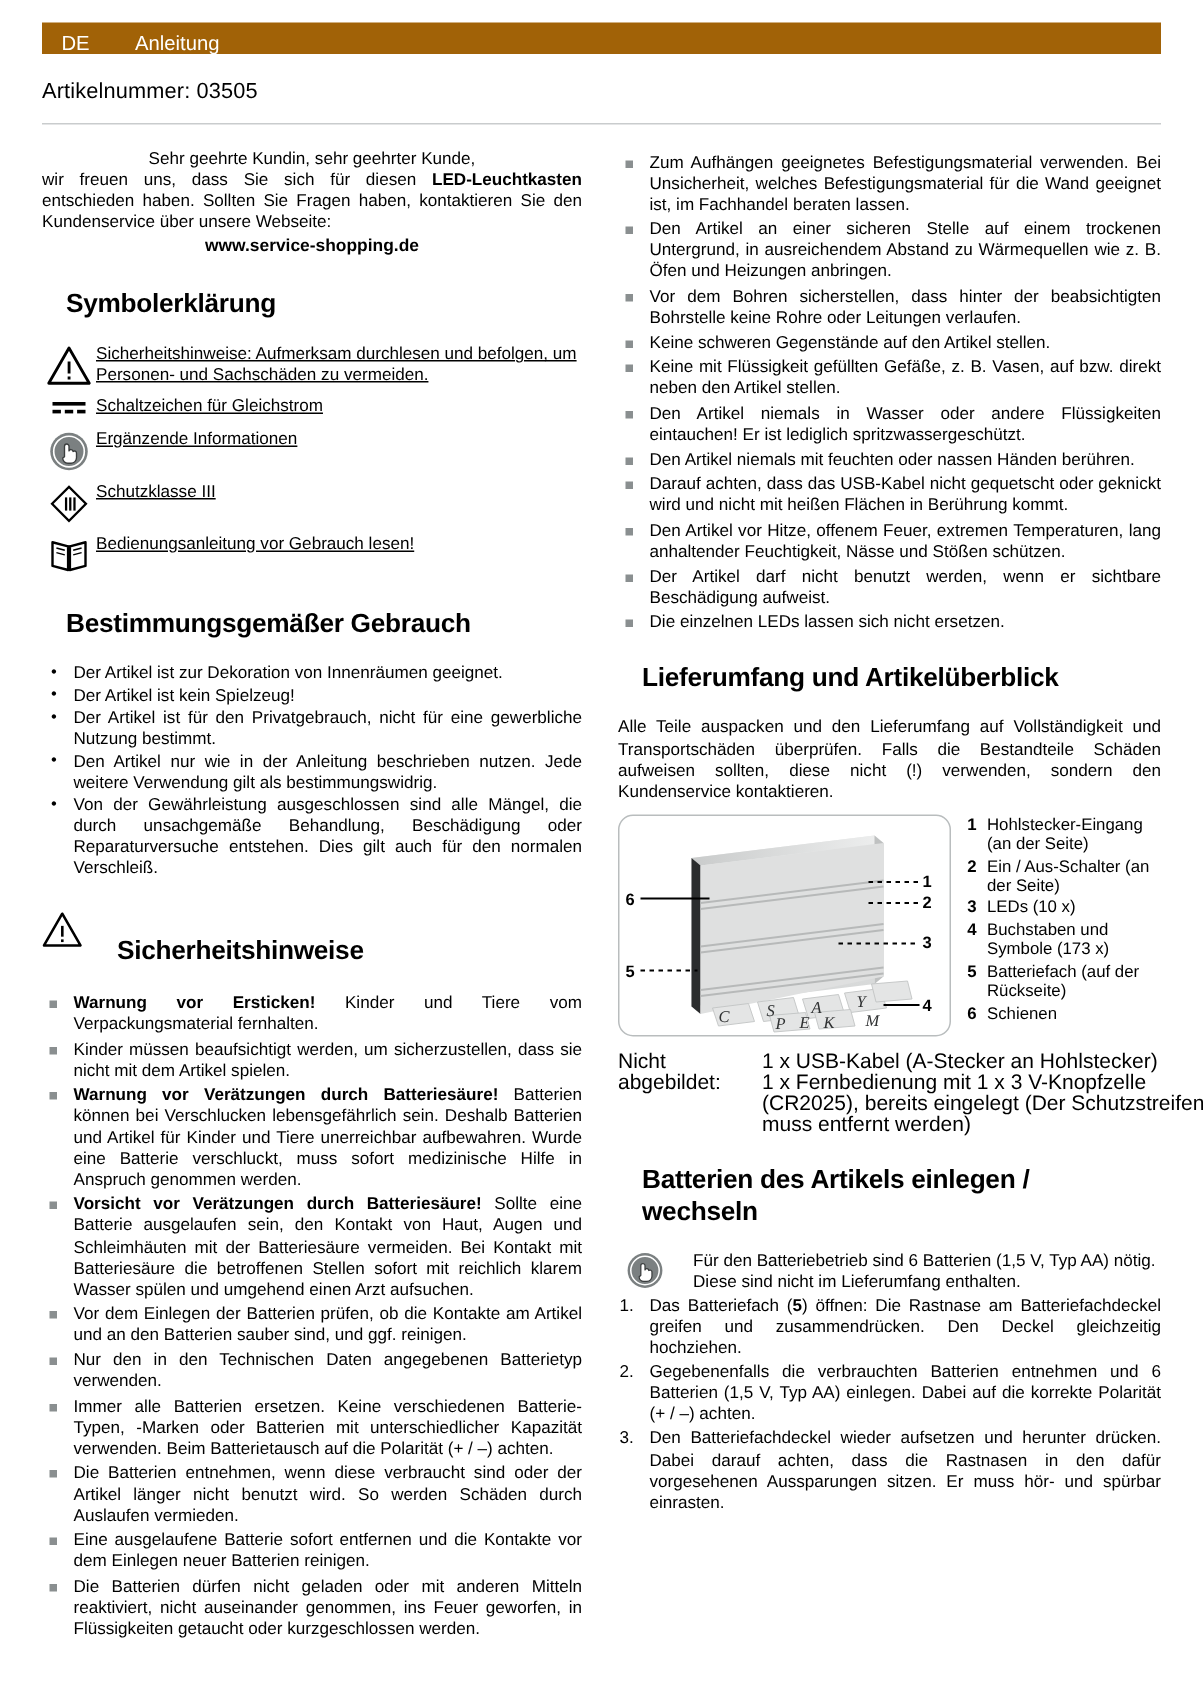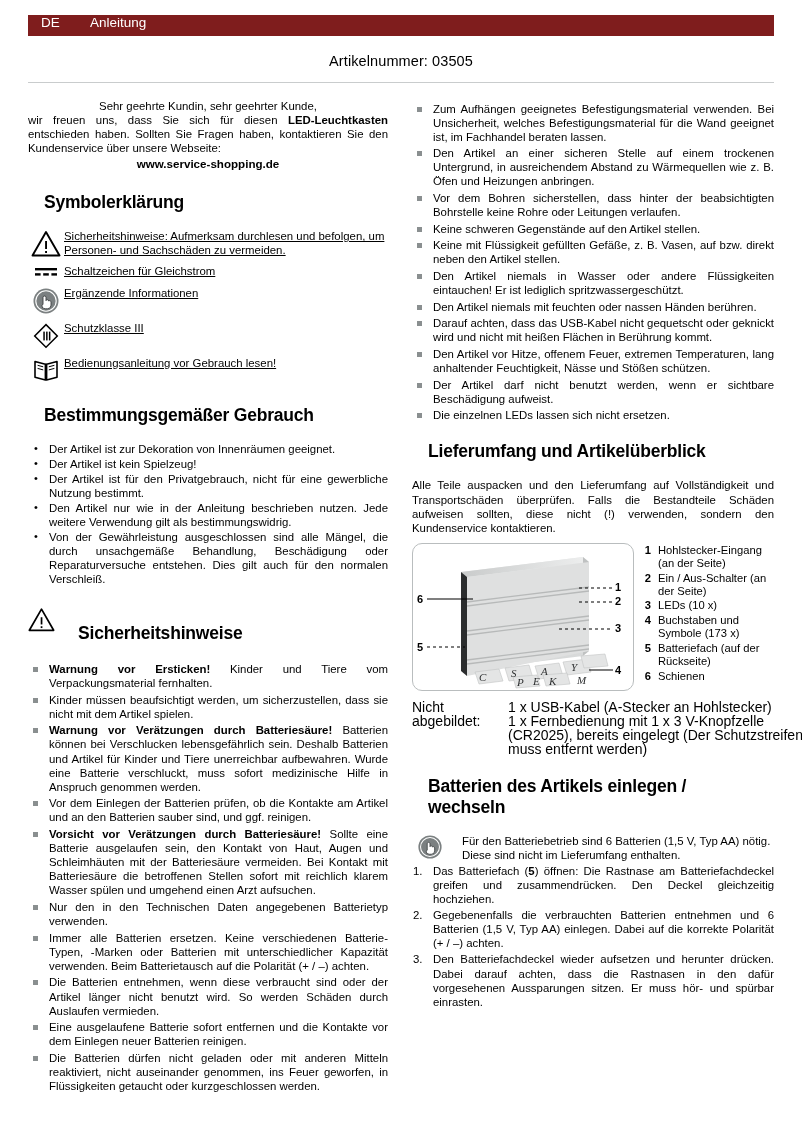--- a/index.html
+++ b/index.html
@@ -11,31 +11,31 @@
     color: #000000;
     position: relative;
     overflow: hidden;
   }
   .page { position: relative; width: 802px; height: 1134px; padding: 0 28px; }
 
   
   .topbar {
     margin-top: 15px;
     height: 21px;
-    background: #7f1d1d;
-    display: flex;
-    align-items: flex-start;
+    background: #a16207;
+    display: flex;
+    align-items: flex-end;
     color: #ffffff;
     font-size: 13.5px;
   }
   .topbar .lang { padding-left: 13px; width: 62px; }
   .topbar .doctype { }
 
   .artnum {
-    text-align: center;
+    text-align: left;
     font-size: 14.5px;
     margin-top: 17px;
     letter-spacing: .1px;
   }
   .rule {
     margin-top: 13px;
     border-top: 1px solid #c9cccd;
     height: 0;
   }
 
@@ -300,22 +300,22 @@
             <rect x="14.1" y="21" width="1.9" height="2" fill="#000"></rect>
           </svg>
         </span>
         <h2>Sicherheitshinweise</h2>
       </div>
 
       <ul class="blist">
         <li><b>Warnung vor Ersticken!</b><span> Kinder und Tiere vom Verpackungsmaterial fernhalten.</span></li>
         <li><span>Kinder müssen beaufsichtigt werden, um sicherzustellen, dass sie nicht mit dem Artikel spielen.</span></li>
         <li><b>Warnung vor Verätzungen durch Batteriesäure!</b><span> Batterien können bei Verschlucken lebensgefährlich sein. Deshalb Batterien und Artikel für Kinder und Tiere unerreichbar aufbewahren. Wurde eine Batterie verschluckt, muss sofort medizinische Hilfe in Anspruch genommen werden.</span></li>
+        <li><b>Vorsicht vor Verätzungen durch Batteriesäure!</b><span> Sollte eine Batterie ausgelaufen sein, den Kontakt von Haut, Augen und Schleimhäuten mit der Batteriesäure vermeiden. Bei Kontakt mit Batteriesäure die betroffenen Stellen sofort mit reichlich klarem Wasser spülen und umgehend einen Arzt aufsuchen.</span></li>
         <li><span>Vor dem Einlegen der Batterien prüfen, ob die Kontakte am Artikel und an den Batterien sauber sind, und ggf. reinigen.</span></li>
-        <li><b>Vorsicht vor Verätzungen durch Batteriesäure!</b><span> Sollte eine Batterie ausgelaufen sein, den Kontakt von Haut, Augen und Schleimhäuten mit der Batteriesäure vermeiden. Bei Kontakt mit Batteriesäure die betroffenen Stellen sofort mit reichlich klarem Wasser spülen und umgehend einen Arzt aufsuchen.</span></li>
         <li><span>Nur den in den Technischen Daten angegebenen Batterietyp verwenden.</span></li>
         <li><span>Immer alle Batterien ersetzen. Keine verschiedenen Batterie-Typen, -Marken oder Batterien mit unterschiedlicher Kapazität verwenden. Beim Batterietausch auf die Polarität (+ / –) achten.</span></li>
         <li><span>Die Batterien entnehmen, wenn diese verbraucht sind oder der Artikel länger nicht benutzt wird. So werden Schäden durch Auslaufen vermieden.</span></li>
         <li><span>Eine ausgelaufene Batterie sofort entfernen und die Kontakte vor dem Einlegen neuer Batterien reinigen.</span></li>
         <li><span>Die Batterien dürfen nicht geladen oder mit anderen Mitteln reaktiviert, nicht auseinander genommen, ins Feuer geworfen, in Flüssigkeiten getaucht oder kurzgeschlossen werden.</span></li>
       </ul>
 
     </div>
 
     <div class="col">

